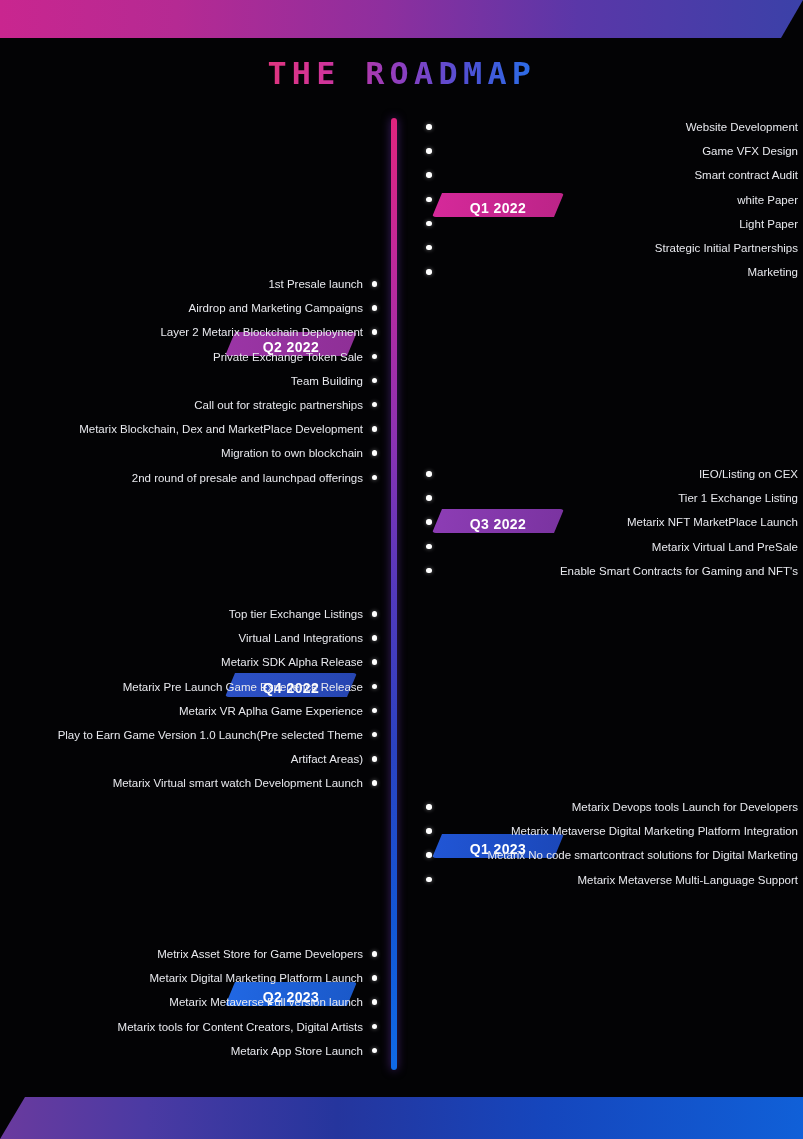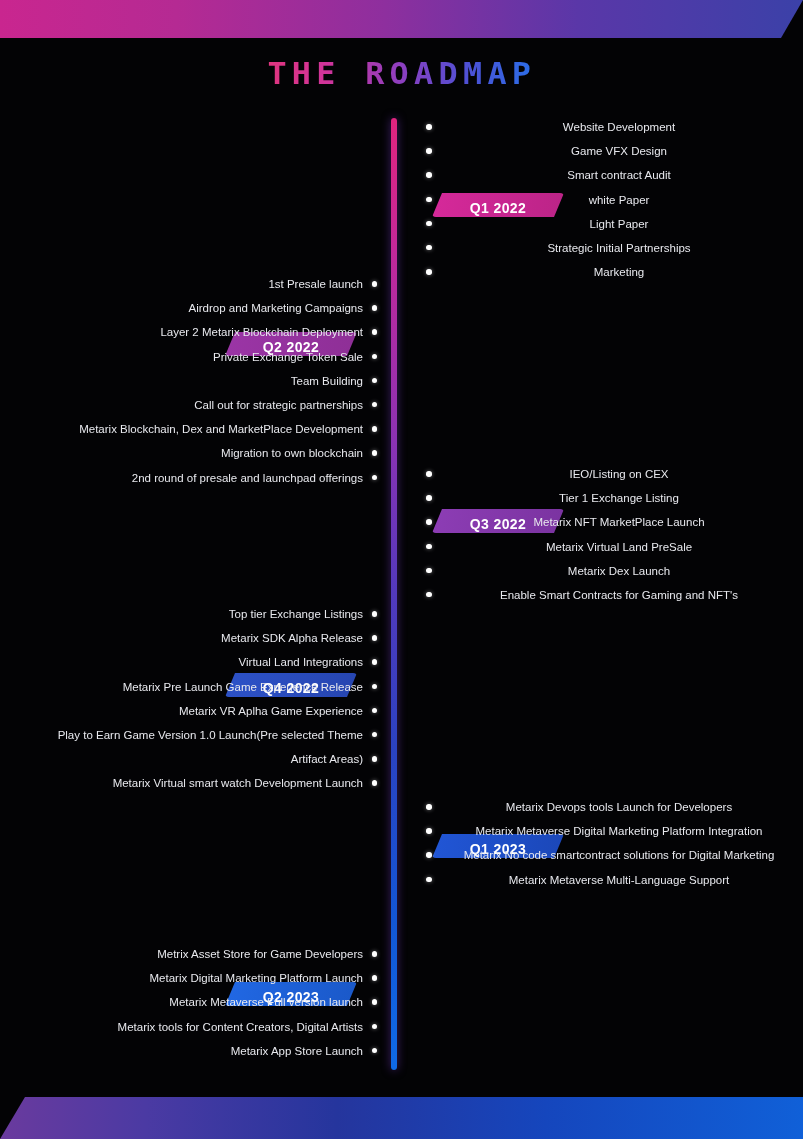--- a/index.html
+++ b/index.html
@@ -48,21 +48,21 @@
     position:absolute;top:0;height:24px;line-height:30px;
     color:#fff;font-size:14px;font-weight:700;letter-spacing:.4px;
     text-align:center;min-width:104px;padding:0 14px;
     clip-path:polygon(10px 0, 100% 0, calc(100% - 10px) 100%, 0 100%);
     border-radius:4px;
   }
   .badge.right{left:432px;}
   .badge.left{right:446px;}
 
   .items{position:absolute;top:0;font-size:11.5px;line-height:18px;color:#e8e9ee;}
-  .items.right{left:426px;width:372px;text-align:center;}
+  .items.right{left:426px;width:372px;text-align:right;}
   .items.left{right:426px;width:372px;text-align:right;}
 
   .item{position:relative;margin:0 0 6.2px 0;white-space:normal;}
   .items.right .item{padding-left:14px;}
   .items.left  .item{padding-right:14px;}
 
   .dot{
     position:absolute;top:6px;width:5.5px;height:5.5px;border-radius:50%;
     background:#fff;box-shadow:0 0 4px rgba(255,255,255,.45);
   }
@@ -112,32 +112,31 @@
       </div>
     </div>
     <div class="phase" style="top: 465px;">
       <div class="phase-inner">
         <div class="badge right" style="top: 44px; background: linear-gradient(100deg, rgb(141, 61, 181) 0%, rgb(122, 51, 160) 100%);">Q3 2022</div>
         <div class="items right">
           <div class="item"><span class="dot"></span><span>IEO/Listing on CEX</span></div>
           <div class="item"><span class="dot"></span><span>Tier 1 Exchange Listing</span></div>
           <div class="item"><span class="dot"></span><span>Metarix NFT MarketPlace Launch</span></div>
           <div class="item"><span class="dot"></span><span>Metarix Virtual Land PreSale</span></div>
-          <div class="item"><span class="dot"></span><span>Metarix Dex Launch</span></div>
           <div class="item"><span class="dot"></span><span>Enable Smart Contracts for Gaming and NFT's</span></div>
         </div>
       </div>
     </div>
     <div class="phase" style="top: 605px;">
       <div class="phase-inner">
         <div class="badge left" style="top: 68px; background: linear-gradient(100deg, rgb(45, 82, 200) 0%, rgb(38, 69, 176) 100%);">Q4 2022</div>
         <div class="items left">
           <div class="item"><span class="dot"></span><span>Top tier Exchange Listings</span></div>
+          <div class="item"><span class="dot"></span><span>Virtual Land Integrations</span></div>
           <div class="item"><span class="dot"></span><span>Metarix SDK Alpha Release</span></div>
-          <div class="item"><span class="dot"></span><span>Virtual Land Integrations</span></div>
           <div class="item"><span class="dot"></span><span>Metarix Pre Launch Game Experience Release</span></div>
           <div class="item"><span class="dot"></span><span>Metarix VR Aplha Game Experience</span></div>
           <div class="item"><span class="dot"></span><span>Play to Earn Game Version 1.0 Launch(Pre selected Theme</span></div>
           <div class="item"><span class="dot"></span><span>Artifact Areas)</span></div>
           <div class="item"><span class="dot"></span><span>Metarix Virtual smart watch Development Launch</span></div>
         </div>
       </div>
     </div>
     <div class="phase" style="top: 798px;">
       <div class="phase-inner">

